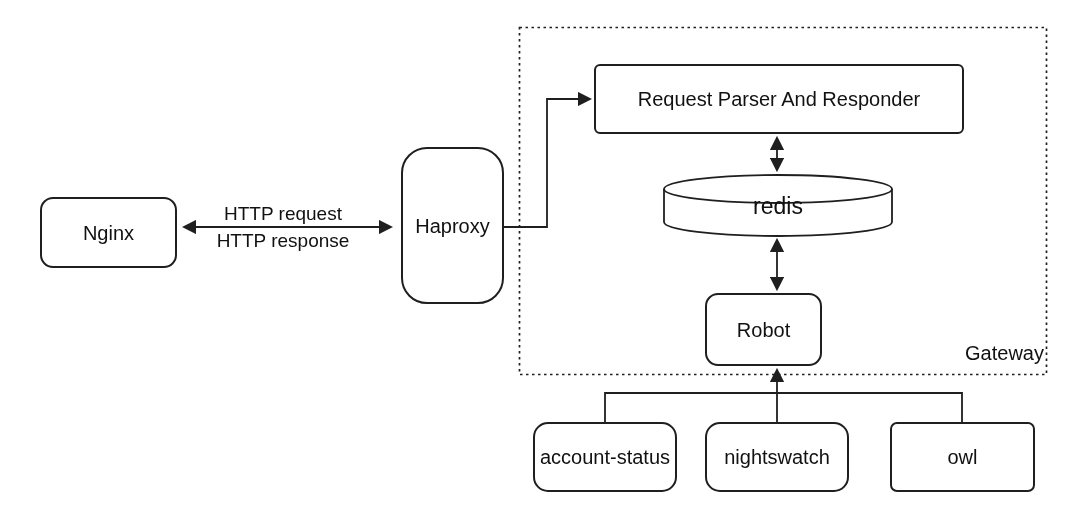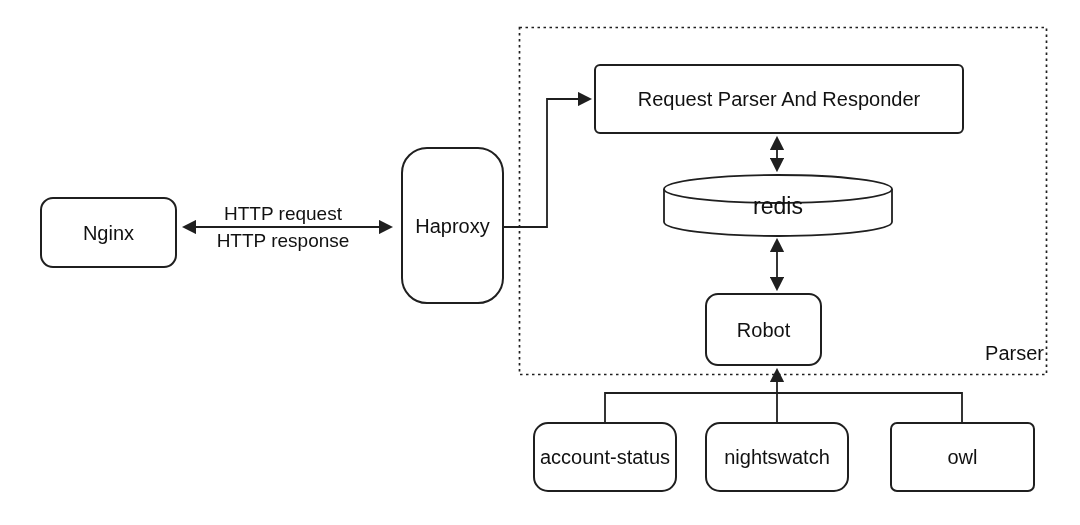--- a/index.html
+++ b/index.html
@@ -104,15 +104,15 @@
 
   <div class="node node-owl">
     <span>owl</span>
   </div>
 
   <div class="label label-redis">redis</div>
 
   <div class="label label-http-request">HTTP request</div>
   <div class="label label-http-response">HTTP response</div>
 
-  <div class="label label-gateway">Parser</div>
+  <div class="label label-gateway">Gateway</div>
 
 </div>
 
 </body></html>

